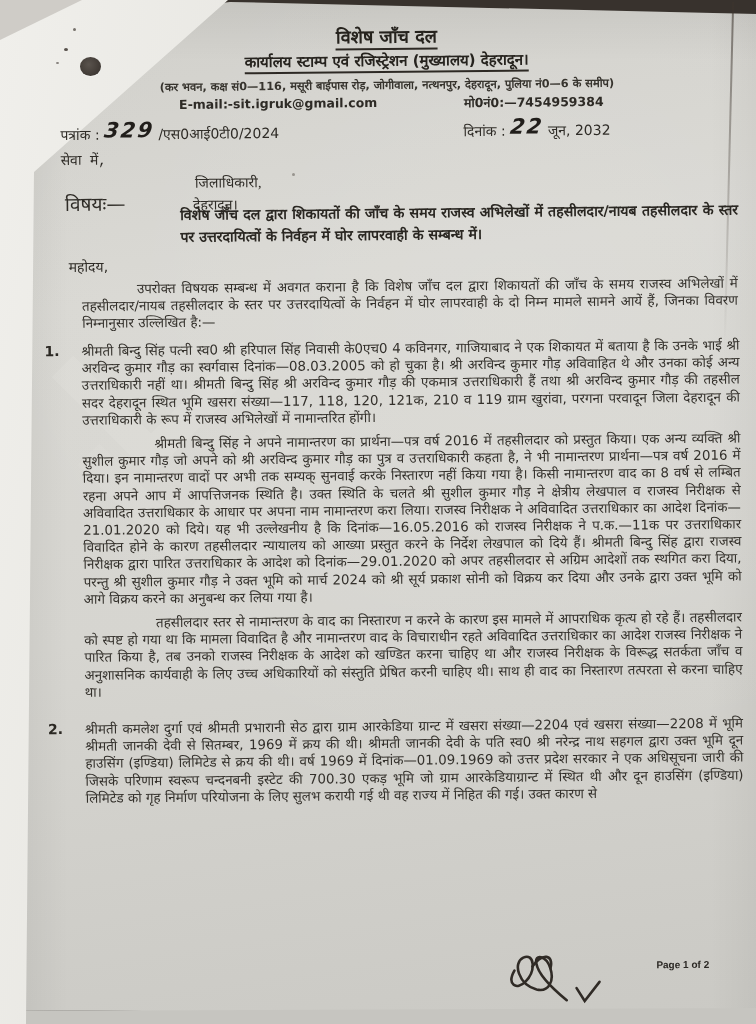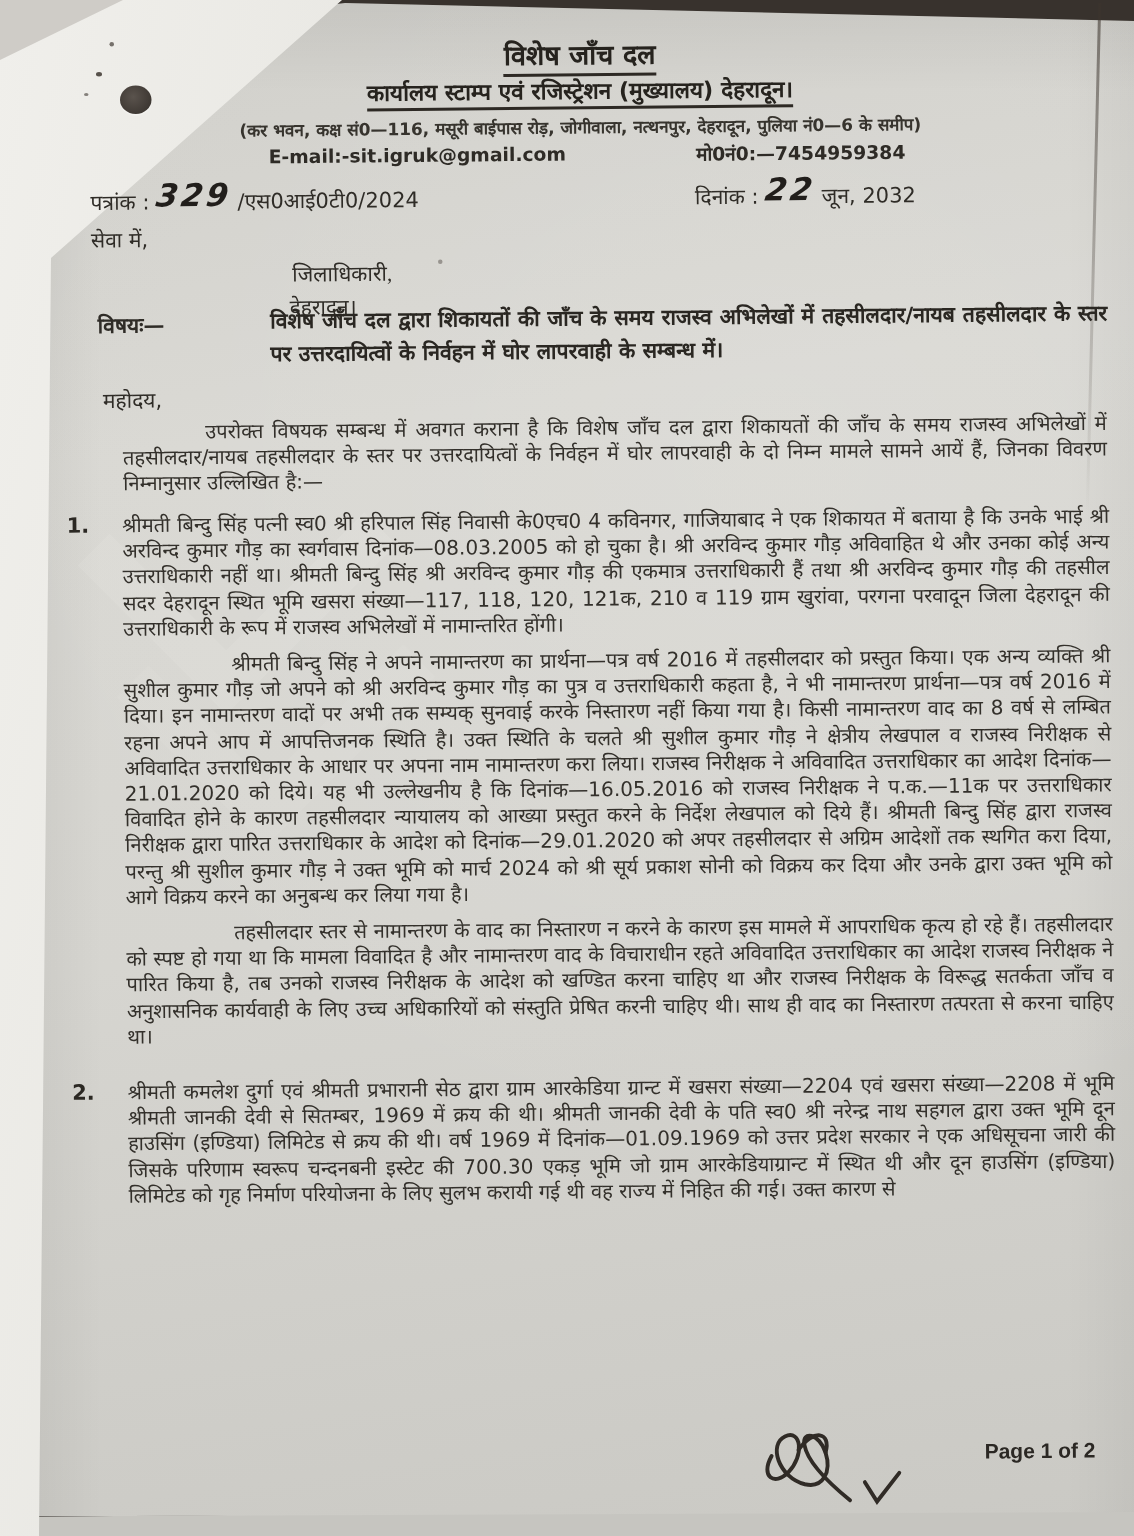--- a/index.html
+++ b/index.html
@@ -64,38 +64,38 @@
   .org-subtitle { top:50px; font-size:15px; font-weight:bold; color:#26231e; }
   .underlined { border-bottom:2px solid #2d2924; padding-bottom:1px; }
   .addr { top:77px; font-size:11.3px; font-weight:bold; color:#37342e; }
   .email { left:183px; top:95px; font-size:12.5px; font-weight:bold; color:#2e2b26; }
   .mobile { left:468px; top:95px; font-size:12.5px; font-weight:bold; color:#2e2b26; }
   .lbl { font-size:14px; color:#2f2c27; }
   .refno { left:64px; top:118px; }
   .dateline { left:467px; top:118px; }
   .hand { display:inline-block; font-size:21px; font-weight:bold; font-style:italic;
     letter-spacing:2px; transform:skewX(-8deg); position:relative; top:-2px; color:#211e1b; }
-  .seva { left:64px; top:147px; }
+  .seva { left:64px; top:147px;font-family:Liberation Mono, monospace; }
   .recipient1 { left:198px; top:171px;font-family:Liberation Serif, serif; }
   .recipient2 { left:196px; top:193px; }
-  .subject-label { left:68px; top:204px; font-weight:bold; font-size:14px; }
+  .subject-label { left:68px; top:188px; font-weight:normal; font-size:19px; }
   .subject-text { left:183px; right:15px; top:203px; font-weight:bold; font-size:14.2px;
     line-height:21.5px; text-align:justify; color:#2a2722; }
   .greeting { left:71px; top:254px; }
   .intro { left:84px; right:16px; top:278px; font-size:13.4px; line-height:17.2px;
     text-align:justify; text-indent:55px; margin:0; }
   .items { left:46px; right:15px; top:340px; font-size:13.4px; line-height:17.2px;
     text-align:justify; }
   .item { display:flex; margin-bottom:13px; }
   .item-num { width:37px; flex:none; font-weight:bold; font-size:14px; color:#2b2823; }
   .item-body { flex:1; }
   .item-body p { margin:0 0 7px; }
   .item-body p.indent { text-indent:72px; }
   .signature { left:500px; top:946px; width:116px; height:64px; }
-  .page-footer { left:652px; top:962px; font-size:14px; font-weight:bold; color:#2b2824;
+  .page-footer { left:652px; top:962px; font-size:10px; font-weight:bold; color:#2b2824;
     font-family:"Liberation Sans","DejaVu Sans",sans-serif; }
 </style>
 </head>
 <body>
 
 <div class="stage">
 
   <div class="lower-paper"></div>
   <div class="bottom-edge-line"></div>
 

